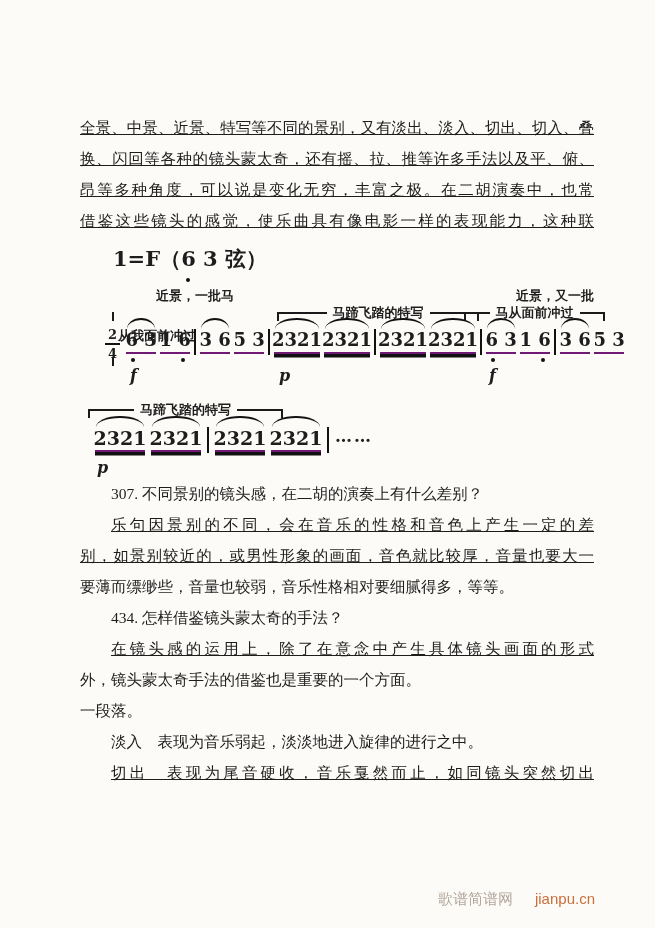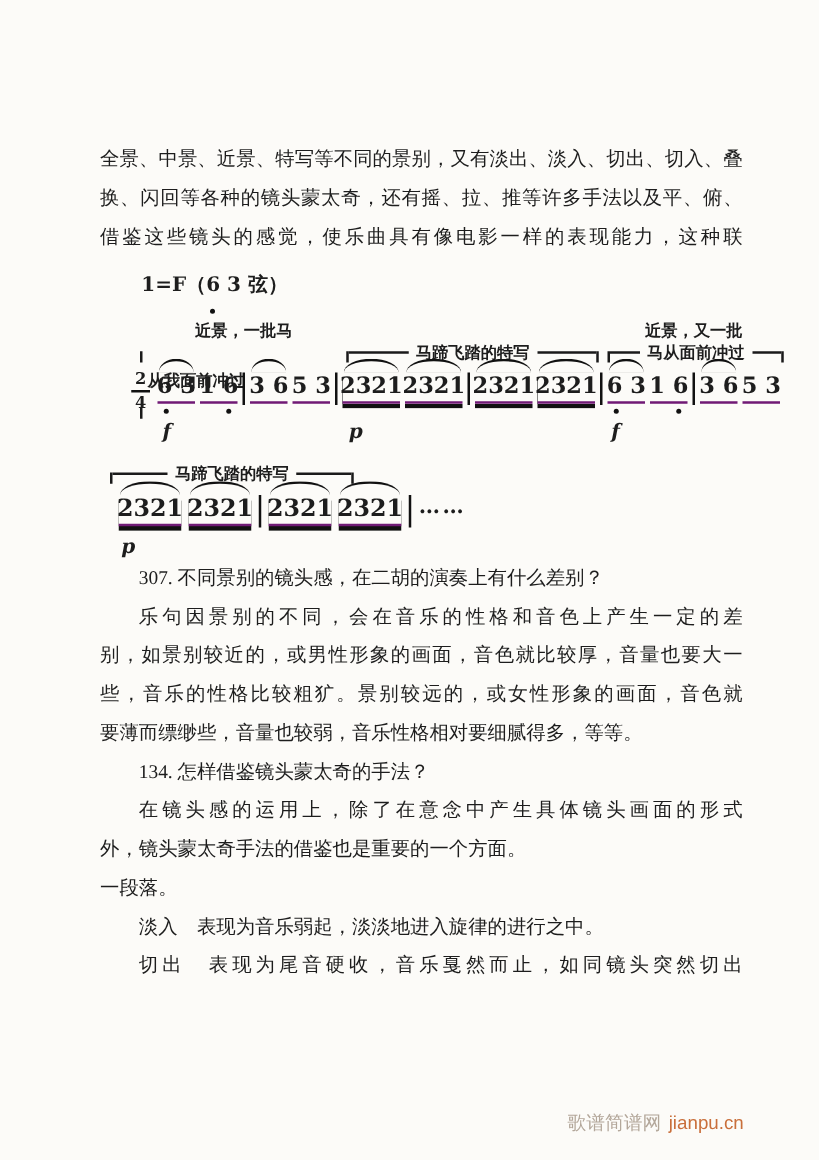--- a/index.html
+++ b/index.html
@@ -4,26 +4,26 @@
 <style>
   html,body { margin:0; padding:0; }
   .page {
     position:relative; width:655px; height:928px;
     background:#fcfbf8; overflow:hidden;
     font-family:"Liberation Serif","DejaVu Serif",serif;
     color:#1d1d1d;
   }
   .content { position:absolute; left:80px; top:112px; width:514px; }
   .tline { font-size:15.5px; line-height:31px; white-space:normal; }
-  .j { text-align:justify; text-align-last:justify; }
+  .j { text-align:justify; text-align-last:justify;text-decoration:underline; }
   .ind { padding-left:31px; }
 
   
   .keyline { height:42px; line-height:42px; padding-left:33px; margin-top:2px;
-             font-weight:bold; font-size:16px; font-family:"DejaVu Serif",serif; }
+             font-weight:bold; font-size:21px; font-family:"DejaVu Serif",serif; }
   .keyline span { white-space:pre; }
   .low6 { position:relative; display:inline-block; }
   .low6::after { content:""; position:absolute; left:50%; transform:translateX(-50%);
                  bottom:-2px; width:4px; height:4px; border-radius:50%; background:#111; }
 
   
   .score { position:relative; width:100%; }
   #score1 { height:102px; margin-top:6px; }
   #score2 { height:78px; margin-top:12px; }
 
@@ -54,31 +54,32 @@
                   border-top:2px solid #111; border-radius:50% 50% 0 0 / 100% 100% 0 0; }
   .ld { position:absolute; bottom:-10px; width:4px; height:4px; border-radius:50%; background:#111; }
   .ld.l { left:18%; } .ld.r { right:18%; }
   .bar { width:2px; height:26px; background:#111; margin-top:-1px; }
   .cont { font:bold 17px/24px "DejaVu Serif",serif; letter-spacing:2px; transform:translateY(-4px); }
   .dyn { position:absolute; font:italic bold 16px "DejaVu Serif",serif; }
 
   
   .wm { position:absolute; right:60px; top:889px; font:15px/20px "Liberation Sans","DejaVu Sans",sans-serif; }
   .wm .wm-name { color:#b3a79a; }
-  .wm .wm-url  { color:#c96f3b; margin-left:6px; }
+  .wm .wm-url  { color:#c96f3b; margin-left:22px; }
 </style>
 </head>
 <body>
 
 <div class="page">
   <div class="content">
 
     <div>
       <div class="tline j">全景、中景、近景、特写等不同的景别，又有淡出、淡入、切出、切入、叠</div>
       <div class="tline j">换、闪回等各种的镜头蒙太奇，还有摇、拉、推等许多手法以及平、俯、</div>
+      <div class="tline j">昂等多种角度，可以说是变化无穷，丰富之极。在二胡演奏中，也常</div>
       <div class="tline j">借鉴这些镜头的感觉，使乐曲具有像电影一样的表现能力，这种联</div>
     </div>
 
     <div class="keyline">
       <span>1=F（</span><span class="low6">6</span><span> 3 弦）</span>
     </div>
 
     <div class="score" id="score1">
       <div class="lbl-top" style="left:40px; width:150px;">近景，一批马</div>
       <div class="lbl-top" style="left:405px; width:140px;">近景，又一批</div>
@@ -90,21 +91,21 @@
           <span class="seg"></span>
           <span class="tick"></span>
       </div>
       <div class="pb" style="left:197px; top:19px; width:202px;">
         <span class="tick"></span>
           <span class="seg"></span>
           <span class="lbl">马蹄飞踏的特写</span>
           <span class="seg"></span>
           <span class="tick"></span>
       </div>
-      <div class="pb" style="left:406px; top:19px; width:141px;">
+      <div class="pb" style="left:384px; top:19px; width:141px;">
         <span class="tick"></span>
           <span class="seg"></span>
           <span class="lbl">马从面前冲过</span>
           <span class="seg"></span>
           <span class="tick"></span>
       </div>
 
       <div class="srow" style="left:25px; top:44px;">
         <span class="ts">
           <span class="tsn">2</span>
@@ -150,23 +151,22 @@
         <span class="ng w4b slur u2"><span>2321</span></span>
         <i class="bar"></i>
         <span class="cont">……</span>
       </div>
       <span class="dyn" style="left:17px; top:58px;">p</span>
     </div>
 
     <div class="tline ind">307. 不同景别的镜头感，在二胡的演奏上有什么差别？</div>
     <div class="tline ind j">乐句因景别的不同，会在音乐的性格和音色上产生一定的差</div>
     <div class="tline j">别，如景别较近的，或男性形象的画面，音色就比较厚，音量也要大一</div>
-    <div class="tline j">些，音乐的性格比较粗犷。景别较远的，或女性形象的画面，音色就</div>
     <div class="tline">要薄而缥缈些，音量也较弱，音乐性格相对要细腻得多，等等。</div>
-    <div class="tline ind">134. 怎样借鉴镜头蒙太奇的手法？</div>
+    <div class="tline ind">434. 怎样借鉴镜头蒙太奇的手法？</div>
     <div class="tline ind j">在镜头感的运用上，除了在意念中产生具体镜头画面的形式</div>
     <div class="tline">外，镜头蒙太奇手法的借鉴也是重要的一个方面。</div>
     <div class="tline">一段落。</div>
     <div class="tline ind">淡入　表现为音乐弱起，淡淡地进入旋律的进行之中。</div>
     <div class="tline ind j">切出　表现为尾音硬收，音乐戛然而止，如同镜头突然切出</div>
   </div>
 
   <div class="wm">
     <span class="wm-name">歌谱简谱网</span><span class="wm-url">jianpu.cn</span>
   </div>

